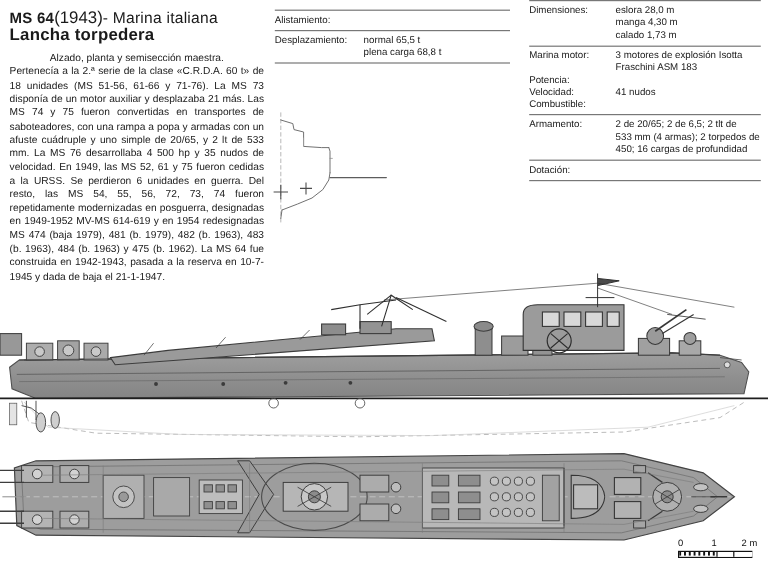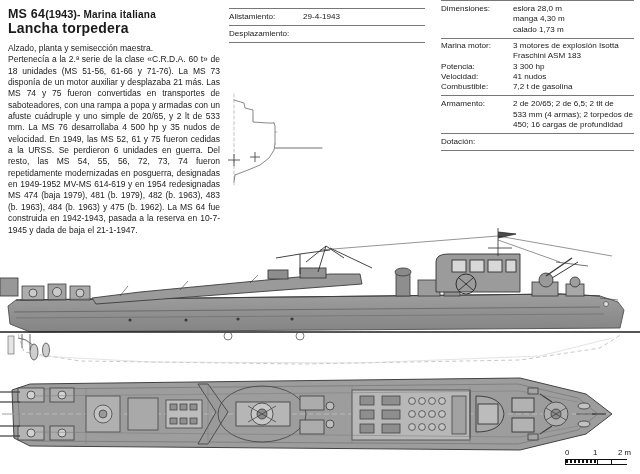--- a/index.html
+++ b/index.html
@@ -31,43 +31,43 @@
     line-height: 13px;
     margin: 0;
     display: block;
   }
   .title-line {
     display: block;
     line-height: 14px;
     white-space: nowrap;
   }
   .title-year {
-    font-size: 11px;
-    font-weight: bold;
+    font-size: 14px;
+    font-weight: normal;
     letter-spacing: 0;
   }
   .title-navy {
-    font-size: 10px;
-    font-weight: bold;
+    font-size: 13px;
+    font-weight: normal;
   }
   .ship-subtitle {
     font-size: 14px;
     line-height: 11px;
     margin-top: 1px;
     display: block;
   }
   .body-text {
     margin-top: 9px;
     font-size: 8.5px;
     line-height: 11.35px;
     text-align: justify;
     text-justify: inter-word;
   }
   .body-text p { margin: 0; }
-  .body-text .lead { text-align: left; }
+  .body-text .lead { text-align: center; }
 
   
   .spec-table {
     position: absolute;
     font-size: 8.1px;
     line-height: 10.4px;
   }
   #spec-left  { left: 229px; top: 8px;  width: 196px; }
   #spec-right { left: 441px; top: 0;  width: 193px; }
 
@@ -182,26 +182,27 @@
 
   <div class="body-text">
     <p class="lead">Alzado, planta y semisección maestra.</p>
     <p>Pertenecía a la 2.ª serie de la clase «C.R.D.A. 60 t» de 18 unidades (MS 51-56, 61-66 y 71-76). La MS 73 disponía de un motor auxiliar y desplazaba 21 más. Las MS 74 y 75 fueron convertidas en transportes de saboteadores, con una rampa a popa y armadas con un afuste cuádruple y uno simple de 20/65, y 2 lt de 533 mm. La MS 76 desarrollaba 4 500 hp y 35 nudos de velocidad. En 1949, las MS 52, 61 y 75 fueron cedidas a la URSS. Se perdieron 6 unidades en guerra. Del resto, las MS 54, 55, 56, 72, 73, 74 fueron repetidamente modernizadas en posguerra, designadas en 1949-1952 MV-MS 614-619 y en 1954 redesignadas MS 474 (baja 1979), 481 (b. 1979), 482 (b. 1963), 483 (b. 1963), 484 (b. 1963) y 475 (b. 1962). La MS 64 fue construida en 1942-1943, pasada a la reserva en 10-7-1945 y dada de baja el 21-1-1947.</p>
   </div>
 </div>
 
 <div class="spec-table" id="spec-left">
   <div class="spec-row">
     <div class="spec-label">Alistamiento:</div>
-    <div class="spec-value">
-      <div>29-4-1943</div>
-    </div>
   </div>
   <div class="spec-row last">
     <div class="spec-label">Desplazamiento:</div>
+    <div class="spec-value">
+      <div>normal 65,5 t</div>
+      <div>plena carga 68,8 t</div>
+    </div>
   </div>
 </div>
 
 <div class="spec-table" id="spec-right">
 
   <div class="spec-row">
     <div class="spec-label">Dimensiones:</div>
     <div class="spec-value">
       <div>eslora 28,0 m</div>
       <div>manga 4,30 m</div>
@@ -212,29 +213,27 @@
   <div class="spec-group">
     <div class="gline">
       <div class="spec-label">Marina motor:</div>
       <div class="spec-value">
         <div>3 motores de explosión Isotta</div>
         <div>Fraschini ASM 183</div>
       </div>
     </div>
     <div class="gline">
       <div class="spec-label">Potencia:</div>
-      <div class="spec-value">3 300 hp</div>
     </div>
     <div class="gline">
       <div class="spec-label">Velocidad:</div>
       <div class="spec-value">41 nudos</div>
     </div>
     <div class="gline">
       <div class="spec-label">Combustible:</div>
-      <div class="spec-value">7,2 t de gasolina</div>
     </div>
   </div>
 
   <div class="spec-row">
     <div class="spec-label">Armamento:</div>
     <div class="spec-value">
       <div>2 de 20/65; 2 de 6,5; 2 tlt de</div>
       <div>533 mm (4 armas); 2 torpedos de</div>
       <div>450; 16 cargas de profundidad</div>
     </div>

